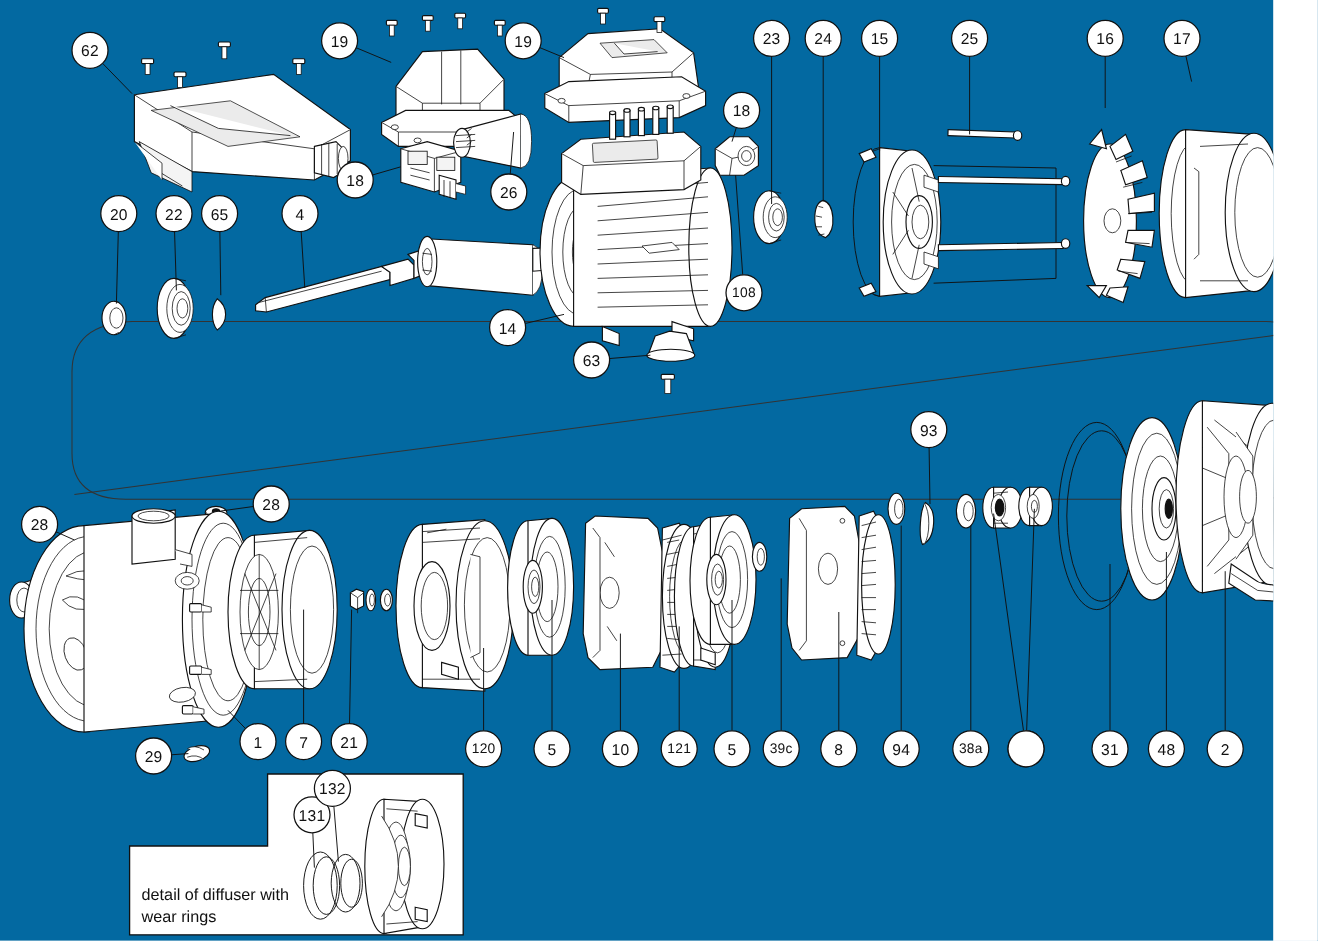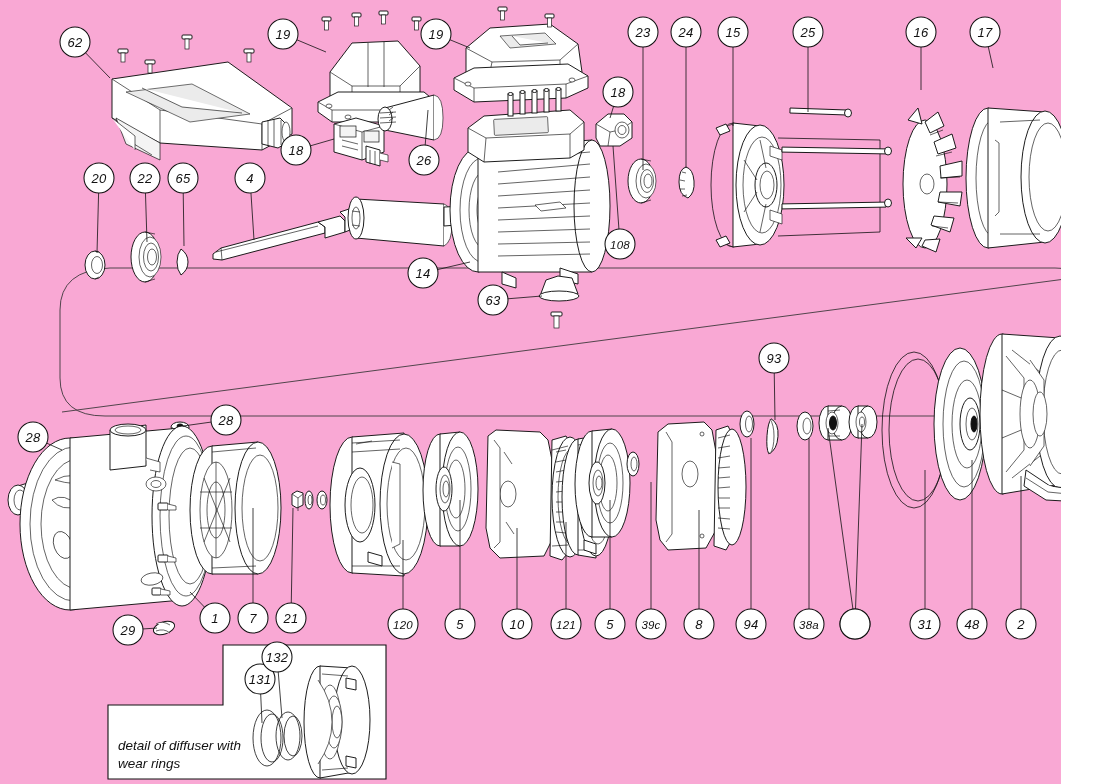--- a/index.html
+++ b/index.html
@@ -1,18 +1,18 @@
 <!DOCTYPE html>
 <html><head>
 <meta charset="utf-8">
 <title>Exploded Parts Diagram</title>
 <style>
   html,body{margin:0;padding:0;background:#fff;}
   body{font-family:"Liberation Sans", sans-serif;}
-  #stage{position:relative;width:1061px;height:784px;background:#f9a8d4;overflow:hidden;font-style:italic;}
+  #stage{position:relative;width:1061px;height:784px;background:#0369a1;overflow:hidden;}
   #stage svg{position:absolute;left:0;top:0;}
   .callout-txt{font-family:"Liberation Sans", sans-serif;font-size:13px;fill:#111;text-anchor:middle;dominant-baseline:central;letter-spacing:.2px;}
   .callout-txt.small{font-size:11.5px;}
   .inset-label{font-family:"Liberation Sans", sans-serif;font-size:13.5px;fill:#111;}
   .co-circle{fill:#fff;stroke:#111;stroke-width:1.05;}
   .leader{stroke:#111;stroke-width:.8;fill:none;}
   .part{fill:#fff;stroke:#111;stroke-width:.95;}
   .part-l{fill:#fff;stroke:#111;stroke-width:.65;}
   .part-d{fill:#111;stroke:#111;}
   .part-sh{fill:#f4f4f4;stroke:#111;stroke-width:.7;}

